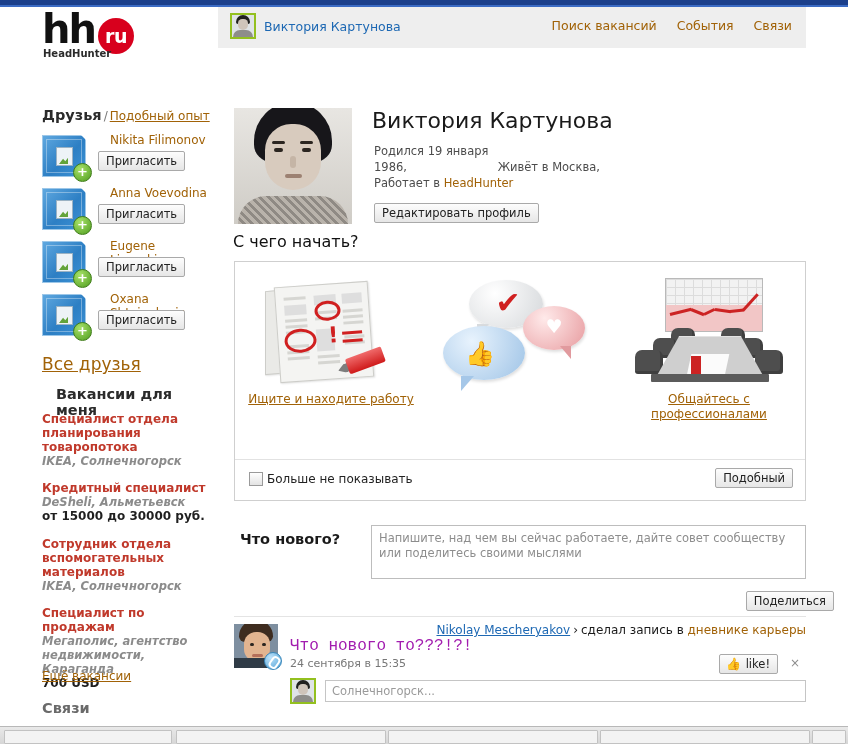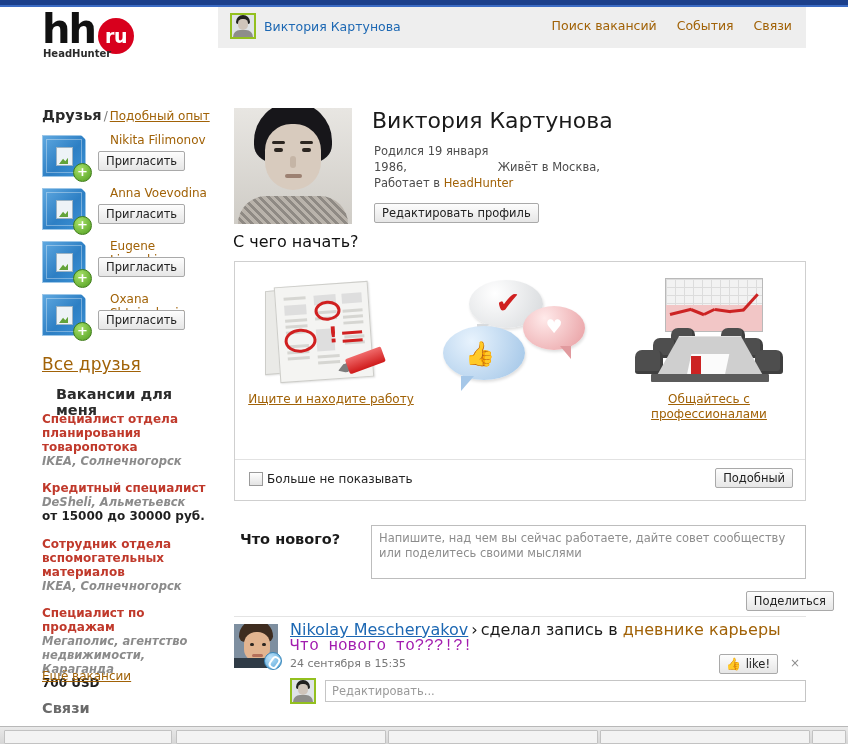--- a/index.html
+++ b/index.html
@@ -161,21 +161,21 @@
   #post-ava .m-hair{position:absolute;left:5px;top:-4px;width:34px;height:22px;background:#3e2c1f;border-radius:17px 17px 6px 6px;}
   #post-ava .m-face{position:absolute;left:10px;top:8px;width:26px;height:30px;background:#e2b490;border-radius:13px 13px 14px 14px;}
   #post-ava .m-eye{position:absolute;top:19px;width:4px;height:3px;background:#2b2520;border-radius:2px;}
   #post-ava .m-eye.l{left:16px;} #post-ava .m-eye.r{left:28px;}
   #post-ava .m-mouth{position:absolute;left:18px;top:30px;width:11px;height:3px;background:#b5705a;border-radius:2px;}
   #post-ava .m-body{position:absolute;left:0;bottom:0;width:44px;height:10px;background:#2f3b46;}
   #post-badge{position:absolute;left:30px;top:30px;width:16px;height:16px;border-radius:50%;
               background:radial-gradient(circle at 35% 30%,#bfe3fb,#4a9fd4);border:1px solid #3a87ba;}
   #post-badge:after{content:"";position:absolute;left:5px;top:3px;width:5px;height:9px;border:2px solid #fff;border-radius:4px;transform:rotate(35deg);}
   #post-body{position:absolute;left:56px;top:0;right:0;}
-  #post-line1{font-size:16px;line-height:16px;}
+  #post-line1{font-size:12px;line-height:16px;text-align:right;}
   #post-line1 .pname{color:#1d68b3;text-decoration:underline;}
   #post-line1 .chev{color:#1a1a1a;padding:0 3px;}
   #post-line1 .act{color:#1a1a1a;}
   #post-text{font-size:16px;color:#a21caf;line-height:17px;font-family:Liberation Mono, monospace;}
   #post-time{font-size:11px;color:#777;line-height:18px;}
   #like-btn{position:absolute;right:28px;top:32px;display:inline-flex;align-items:center;gap:4px;}
   #like-btn .ticon{font-size:12px;color:#2f6fa8;}
   #post-x{position:absolute;right:6px;top:34px;color:#8d8d8d;font-size:12px;cursor:pointer;}
   #comment-row{position:absolute;left:56px;top:56px;right:0;display:flex;align-items:center;gap:9px;}
   #comment-input{flex:1;height:22px;border:1px solid #c5c5c5;background:#fff;box-sizing:border-box;
@@ -436,21 +436,21 @@
       <span>like!</span>
     </button>
     <span id="post-x">×</span>
 
     <div id="comment-row">
       <span class="mini-ava">
         <span class="hair"></span>
           <span class="face"></span>
           <span class="body"></span>
       </span>
-      <div id="comment-input">Редактировать...</div>
+      <div id="comment-input">Солнечногорск...</div>
     </div>
   </div>
 </div>
 
 <div id="taskbar">
   <span class="tbtn" style="left:4px;width:166px;"></span>
   <span class="tbtn" style="left:176px;width:208px;"></span>
   <span class="tbtn" style="left:388px;width:208px;"></span>
   <span class="tbtn" style="left:600px;width:208px;"></span>
   <span class="tbtn" style="left:812px;width:32px;"></span>

